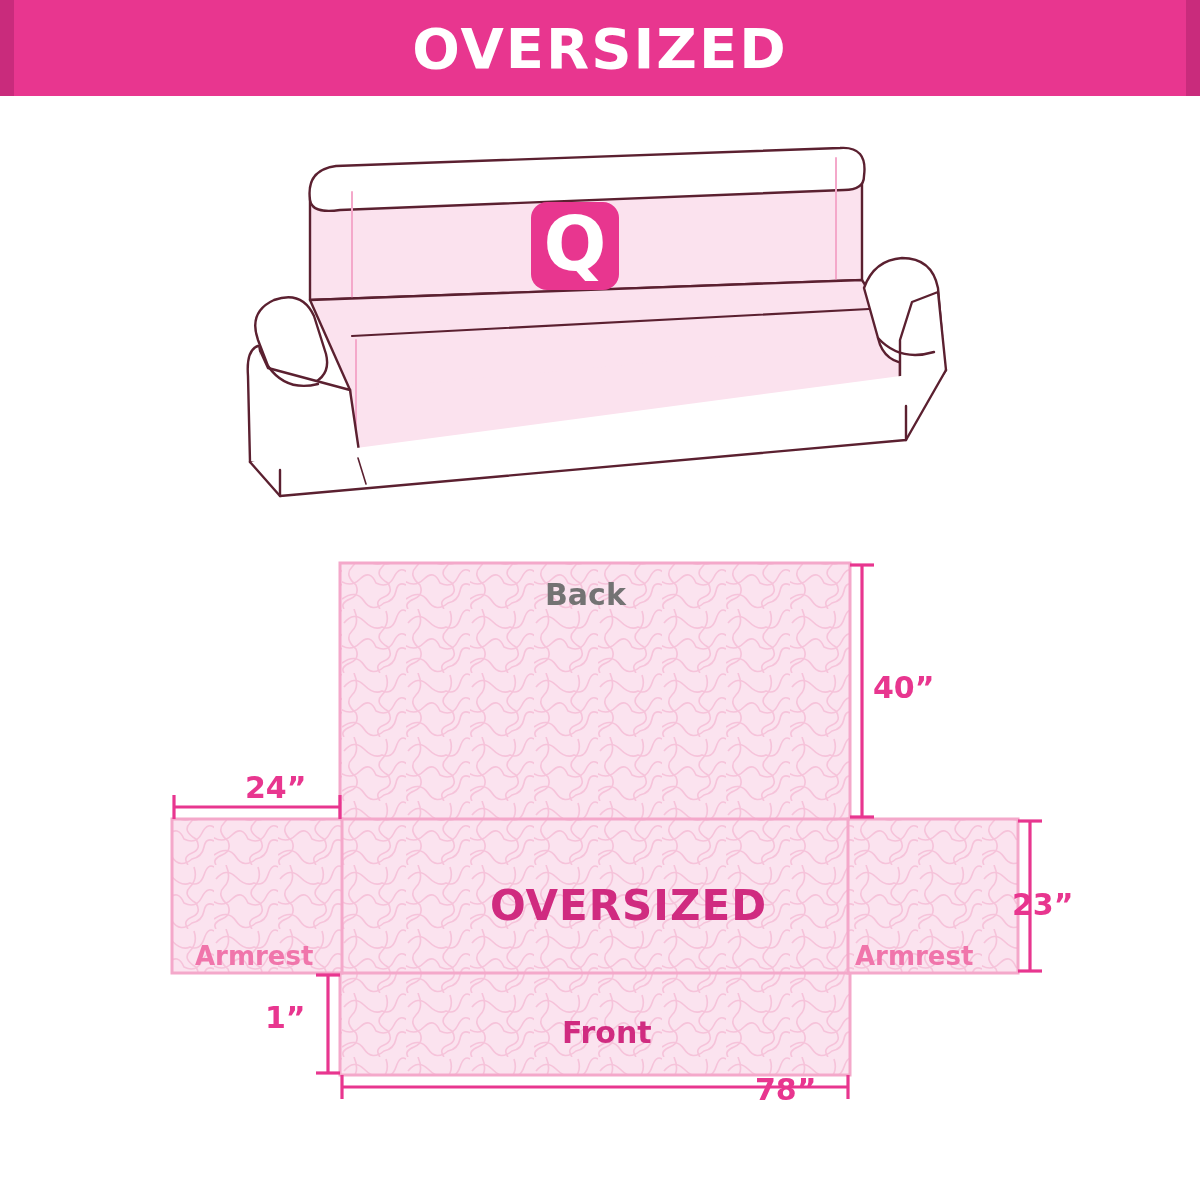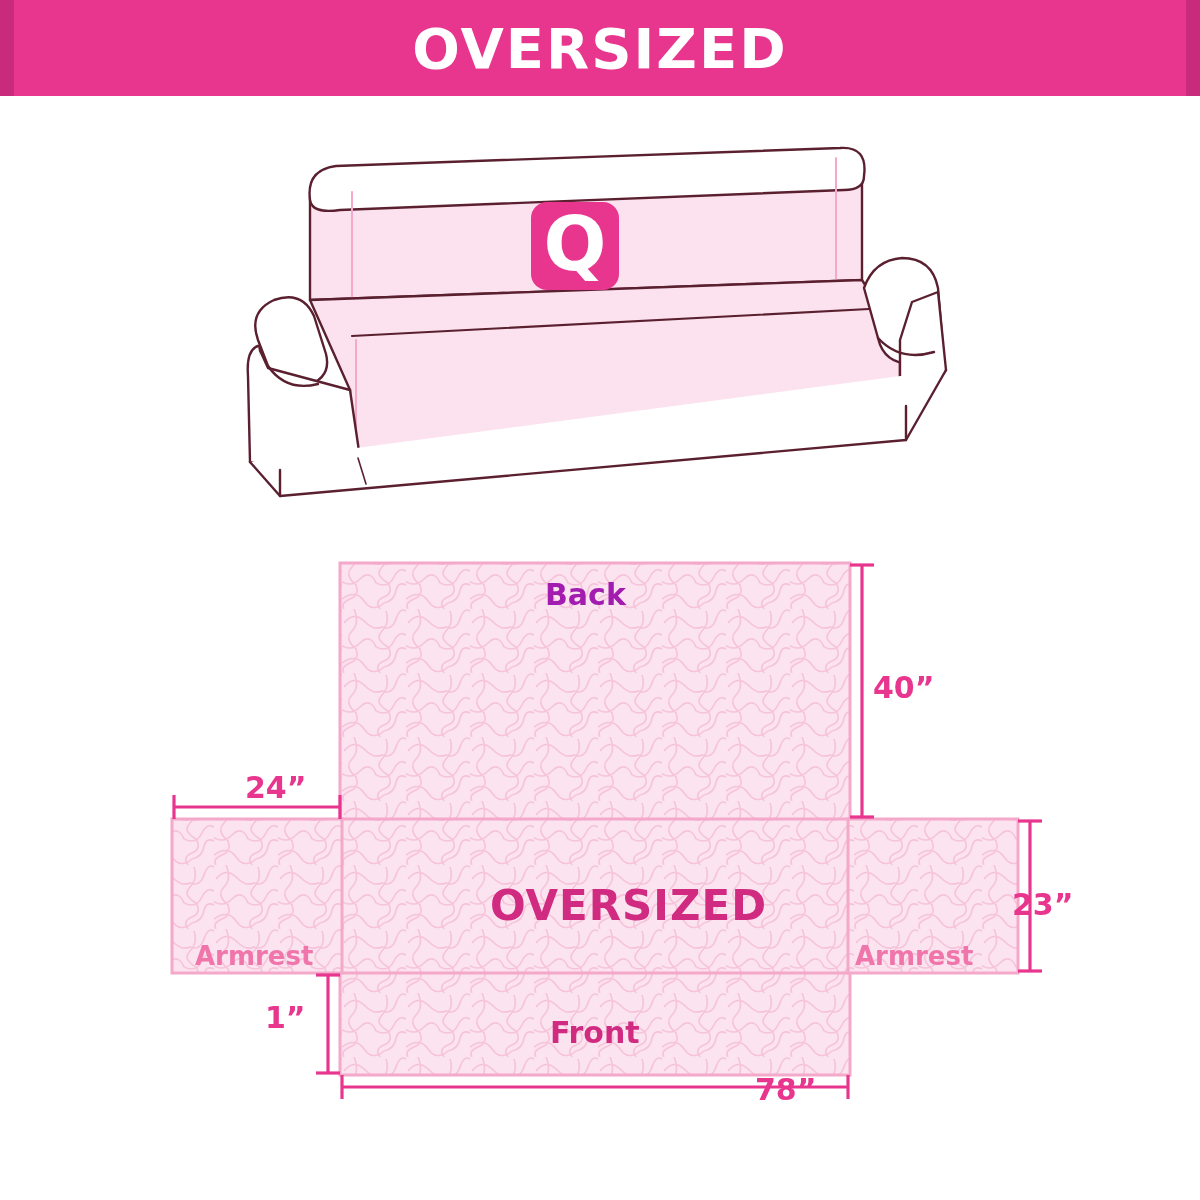--- a/index.html
+++ b/index.html
@@ -57,22 +57,22 @@
   .layout{
     position:absolute;left:150px;top:545px;width:920px;height:580px;
   }
   .label{
     position:absolute;
     color:#e8368f;
     font-weight:bold;
     font-family:"DejaVu Sans", sans-serif;
     white-space:nowrap;
   }
-  .lbl-back{left:395px;top:32px;font-size:30px;color:#a21caf;}
-  .lbl-front{left:400px;top:470px;font-size:30px;color:#d02b80;}
+  .lbl-back{left:395px;top:32px;font-size:30px;color:#737373;}
+  .lbl-front{left:412px;top:470px;font-size:30px;color:#d02b80;}
   .lbl-armrest-left{left:45px;top:396px;font-size:26px;color:#f075ab;}
   .lbl-armrest-right{left:705px;top:396px;font-size:26px;color:#f075ab;}
   .lbl-center{left:340px;top:336px;font-size:42px;color:#d02b80;letter-spacing:1px;}
   .dim{
     position:absolute;
     color:#e8368f;
     font-weight:bold;
     font-size:30px;
     font-family:"DejaVu Sans", sans-serif;
     white-space:nowrap;

